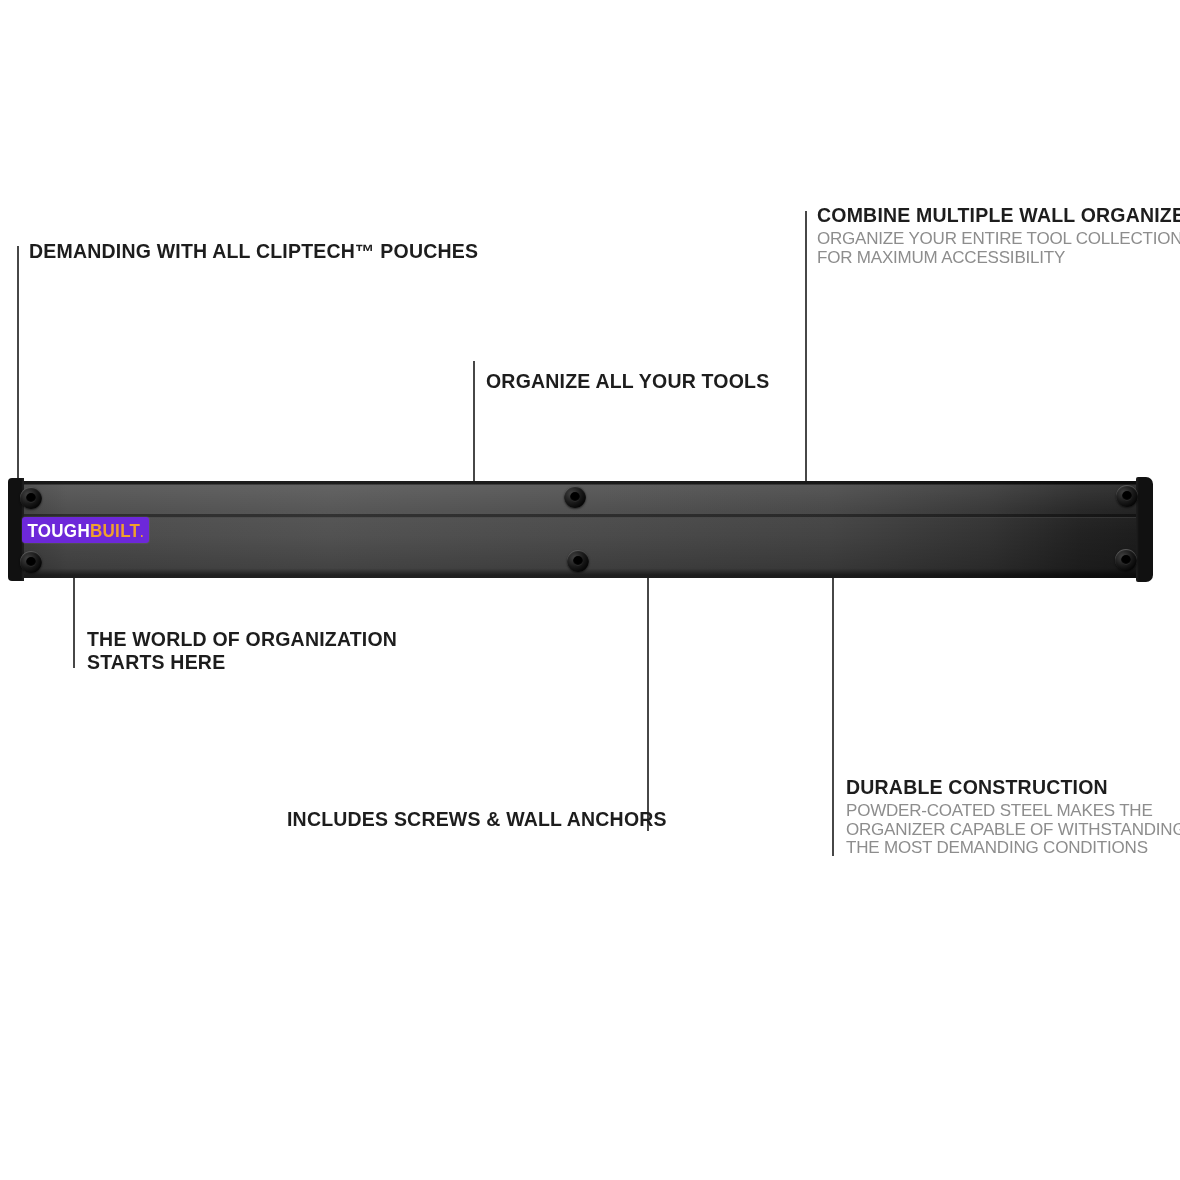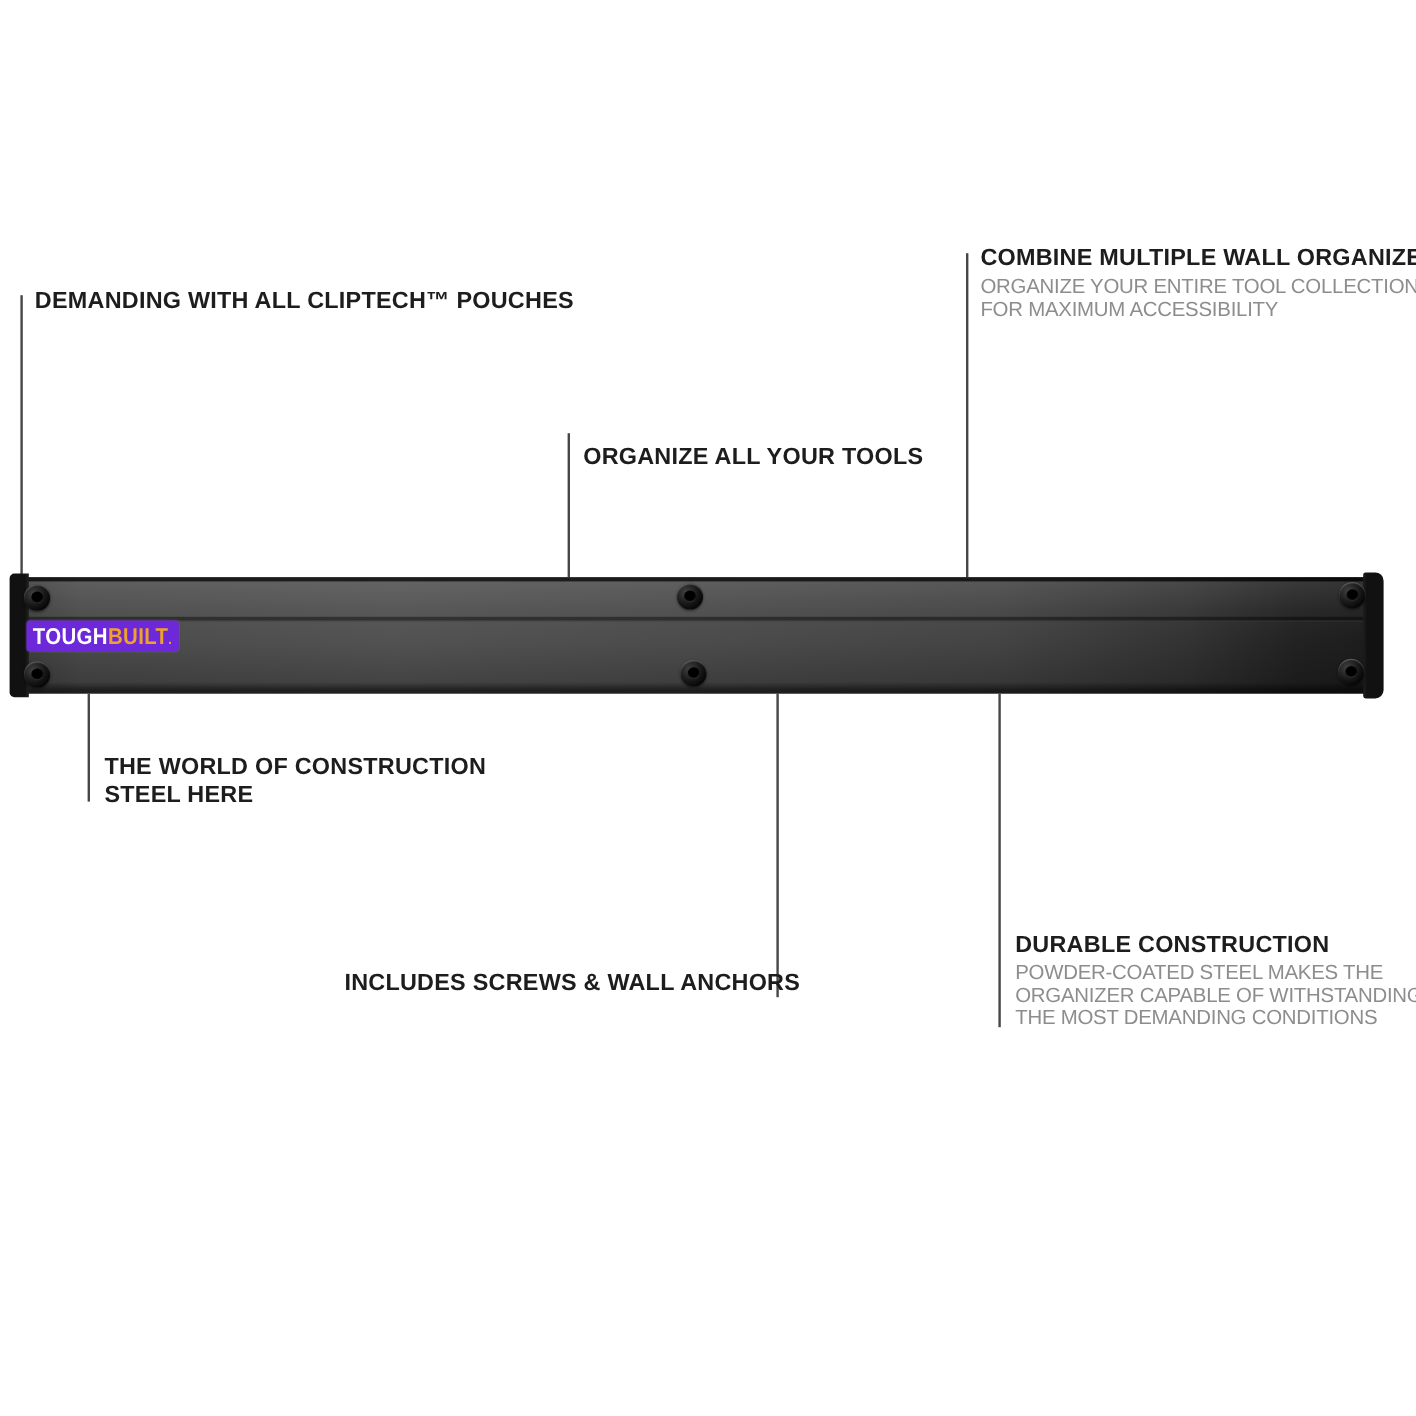--- a/index.html
+++ b/index.html
@@ -177,22 +177,22 @@
     </div>
 
   <div class="logo-plate">
     <div class="logo-text">
       <span class="logo-tough">TOUGH</span><span class="logo-built">BUILT</span><span class="logo-dot">.</span>
     </div>
   </div>
 
   <div class="leader-line" style="left:73px; top:578px; height:90px;"></div>
   <div class="callout-block" style="left:87px; top:628px;">
-    <div class="callout-title">THE WORLD OF CONSTRUCTION</div>
-    <div class="callout-title">STEEL HERE</div>
+    <div class="callout-title">THE WORLD OF ORGANIZATION</div>
+    <div class="callout-title">STARTS HERE</div>
   </div>
 
   <div class="leader-line" style="left:647px; top:578px; height:253px;"></div>
   <div class="callout-title" style="left:287px; top:808px; width:350px; text-align:center;">INCLUDES SCREWS &amp; WALL ANCHORS</div>
 
   <div class="leader-line" style="left:832px; top:578px; height:278px;"></div>
   <div class="callout-block" style="left:846px; top:776px;">
     <div class="callout-title">DURABLE CONSTRUCTION</div>
     <div class="callout-sub">POWDER-COATED STEEL MAKES THE</div>
     <div class="callout-sub" style="margin-top:0;">ORGANIZER CAPABLE OF WITHSTANDING</div>

